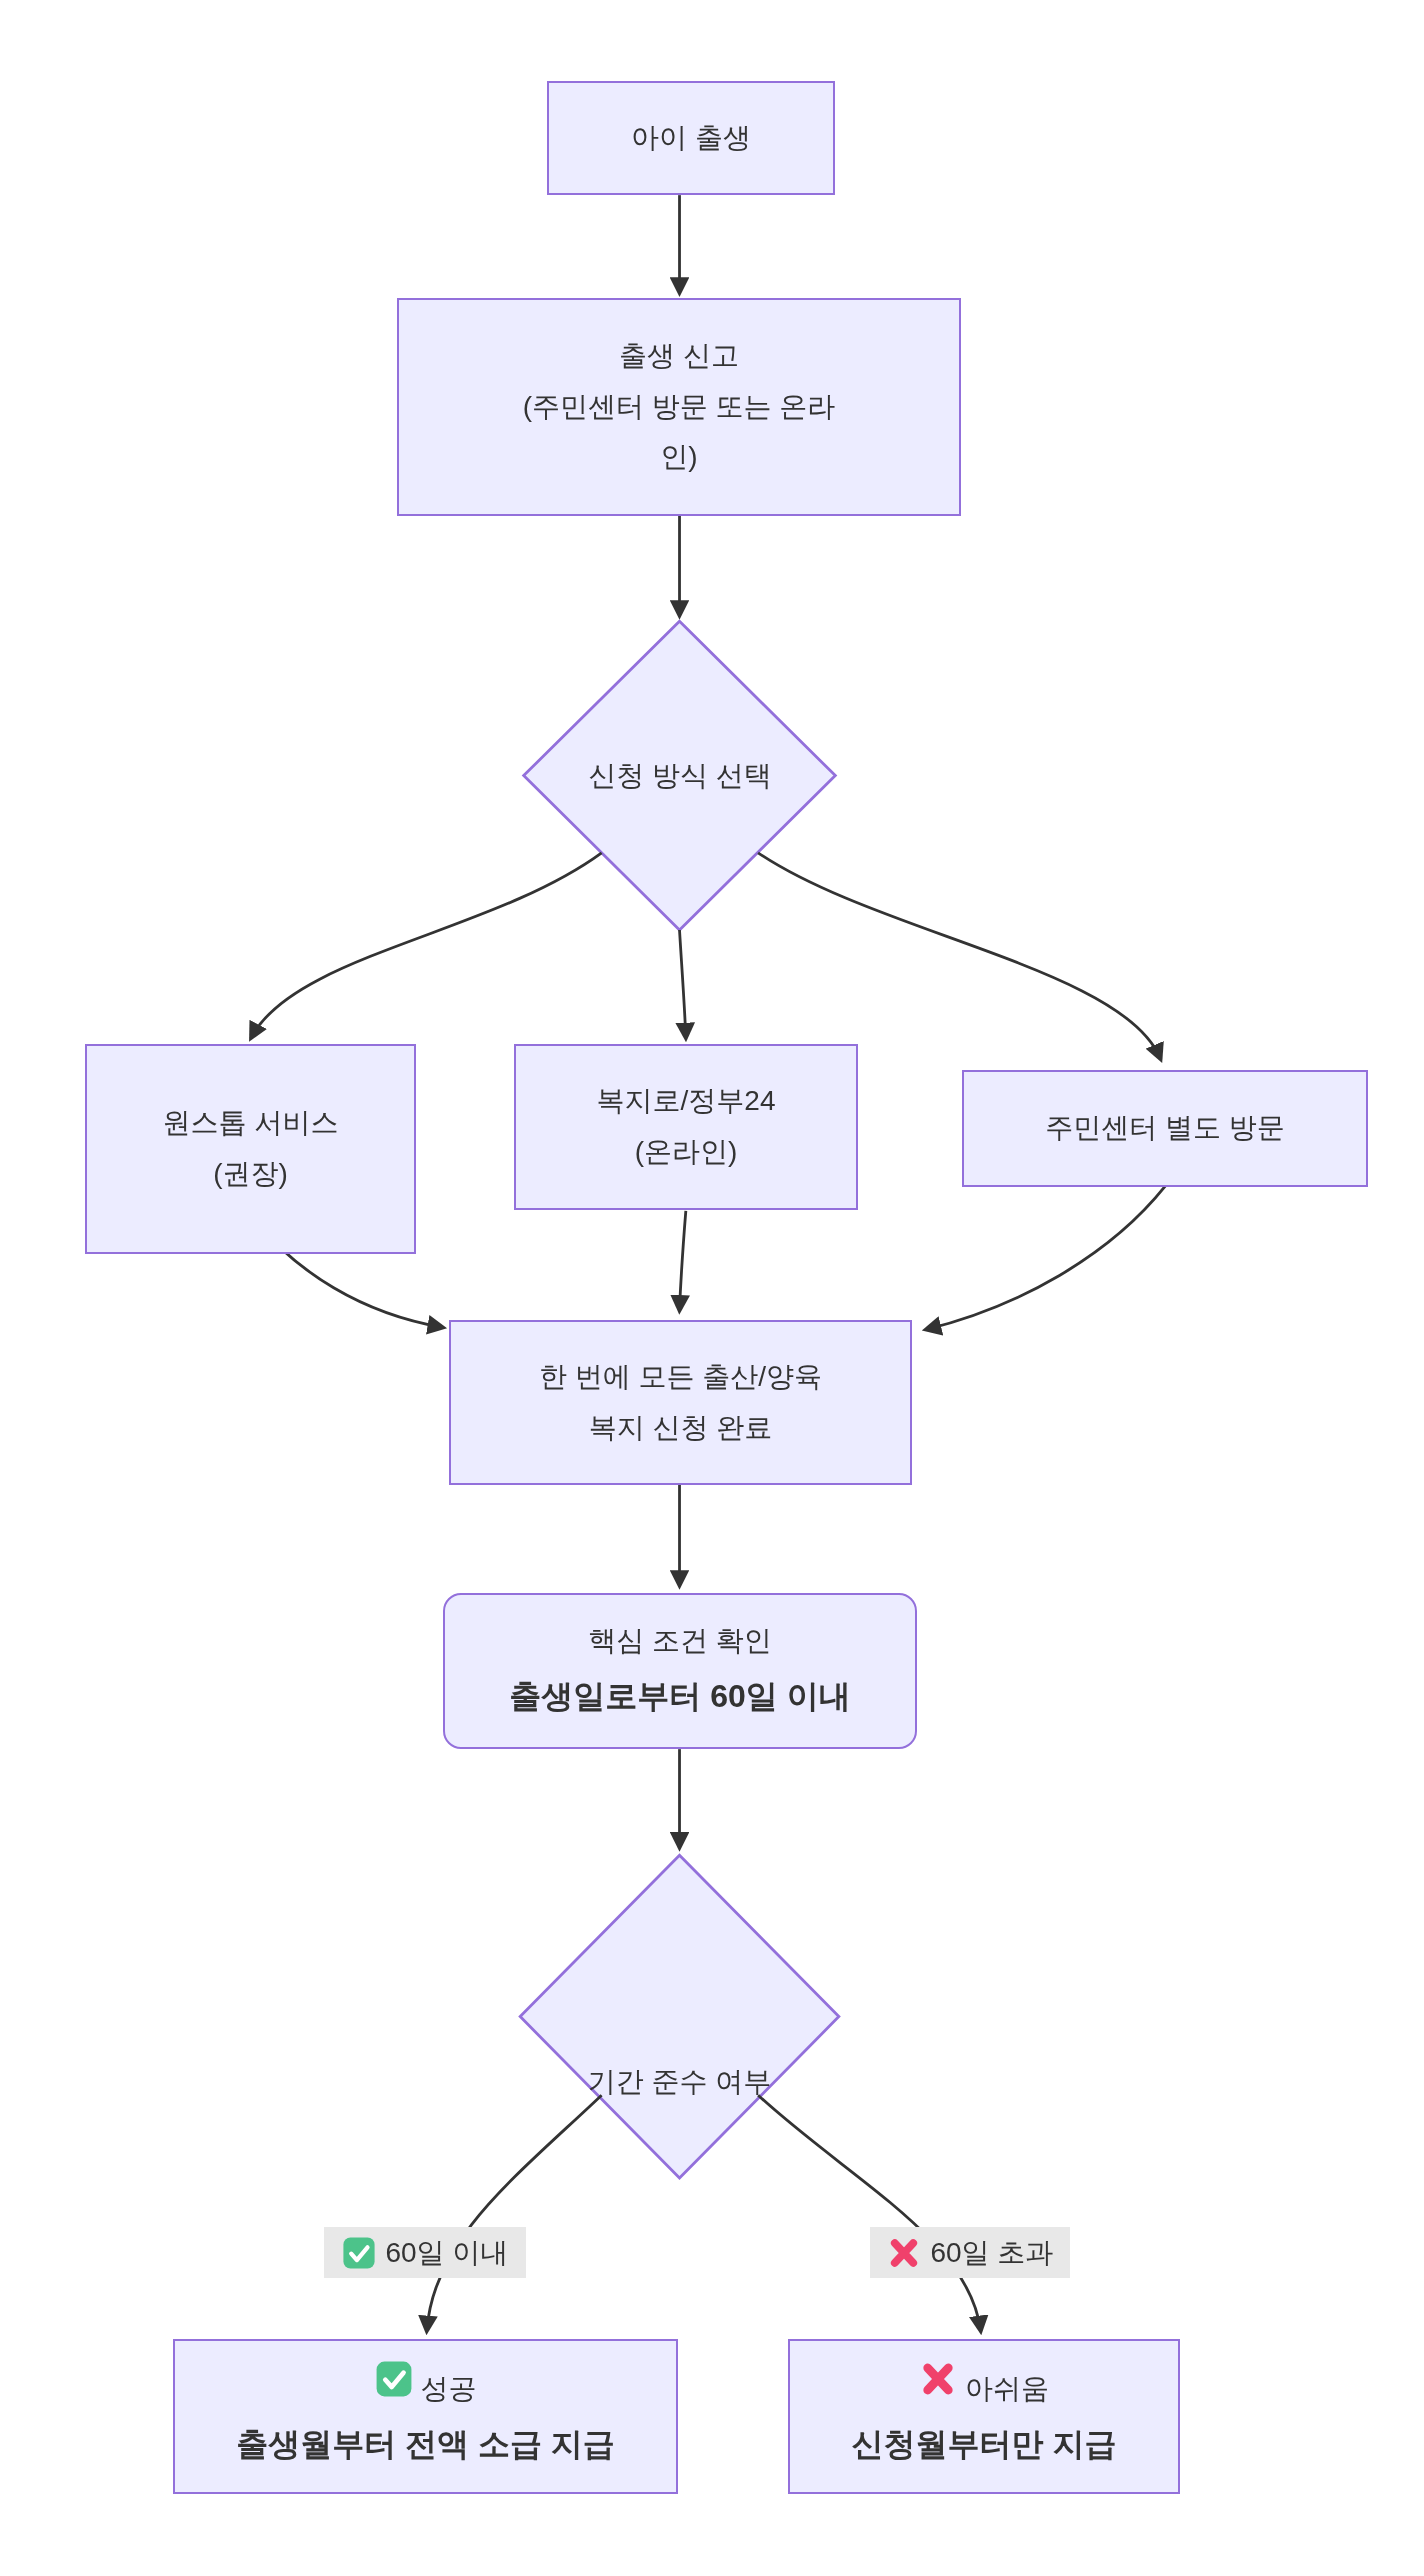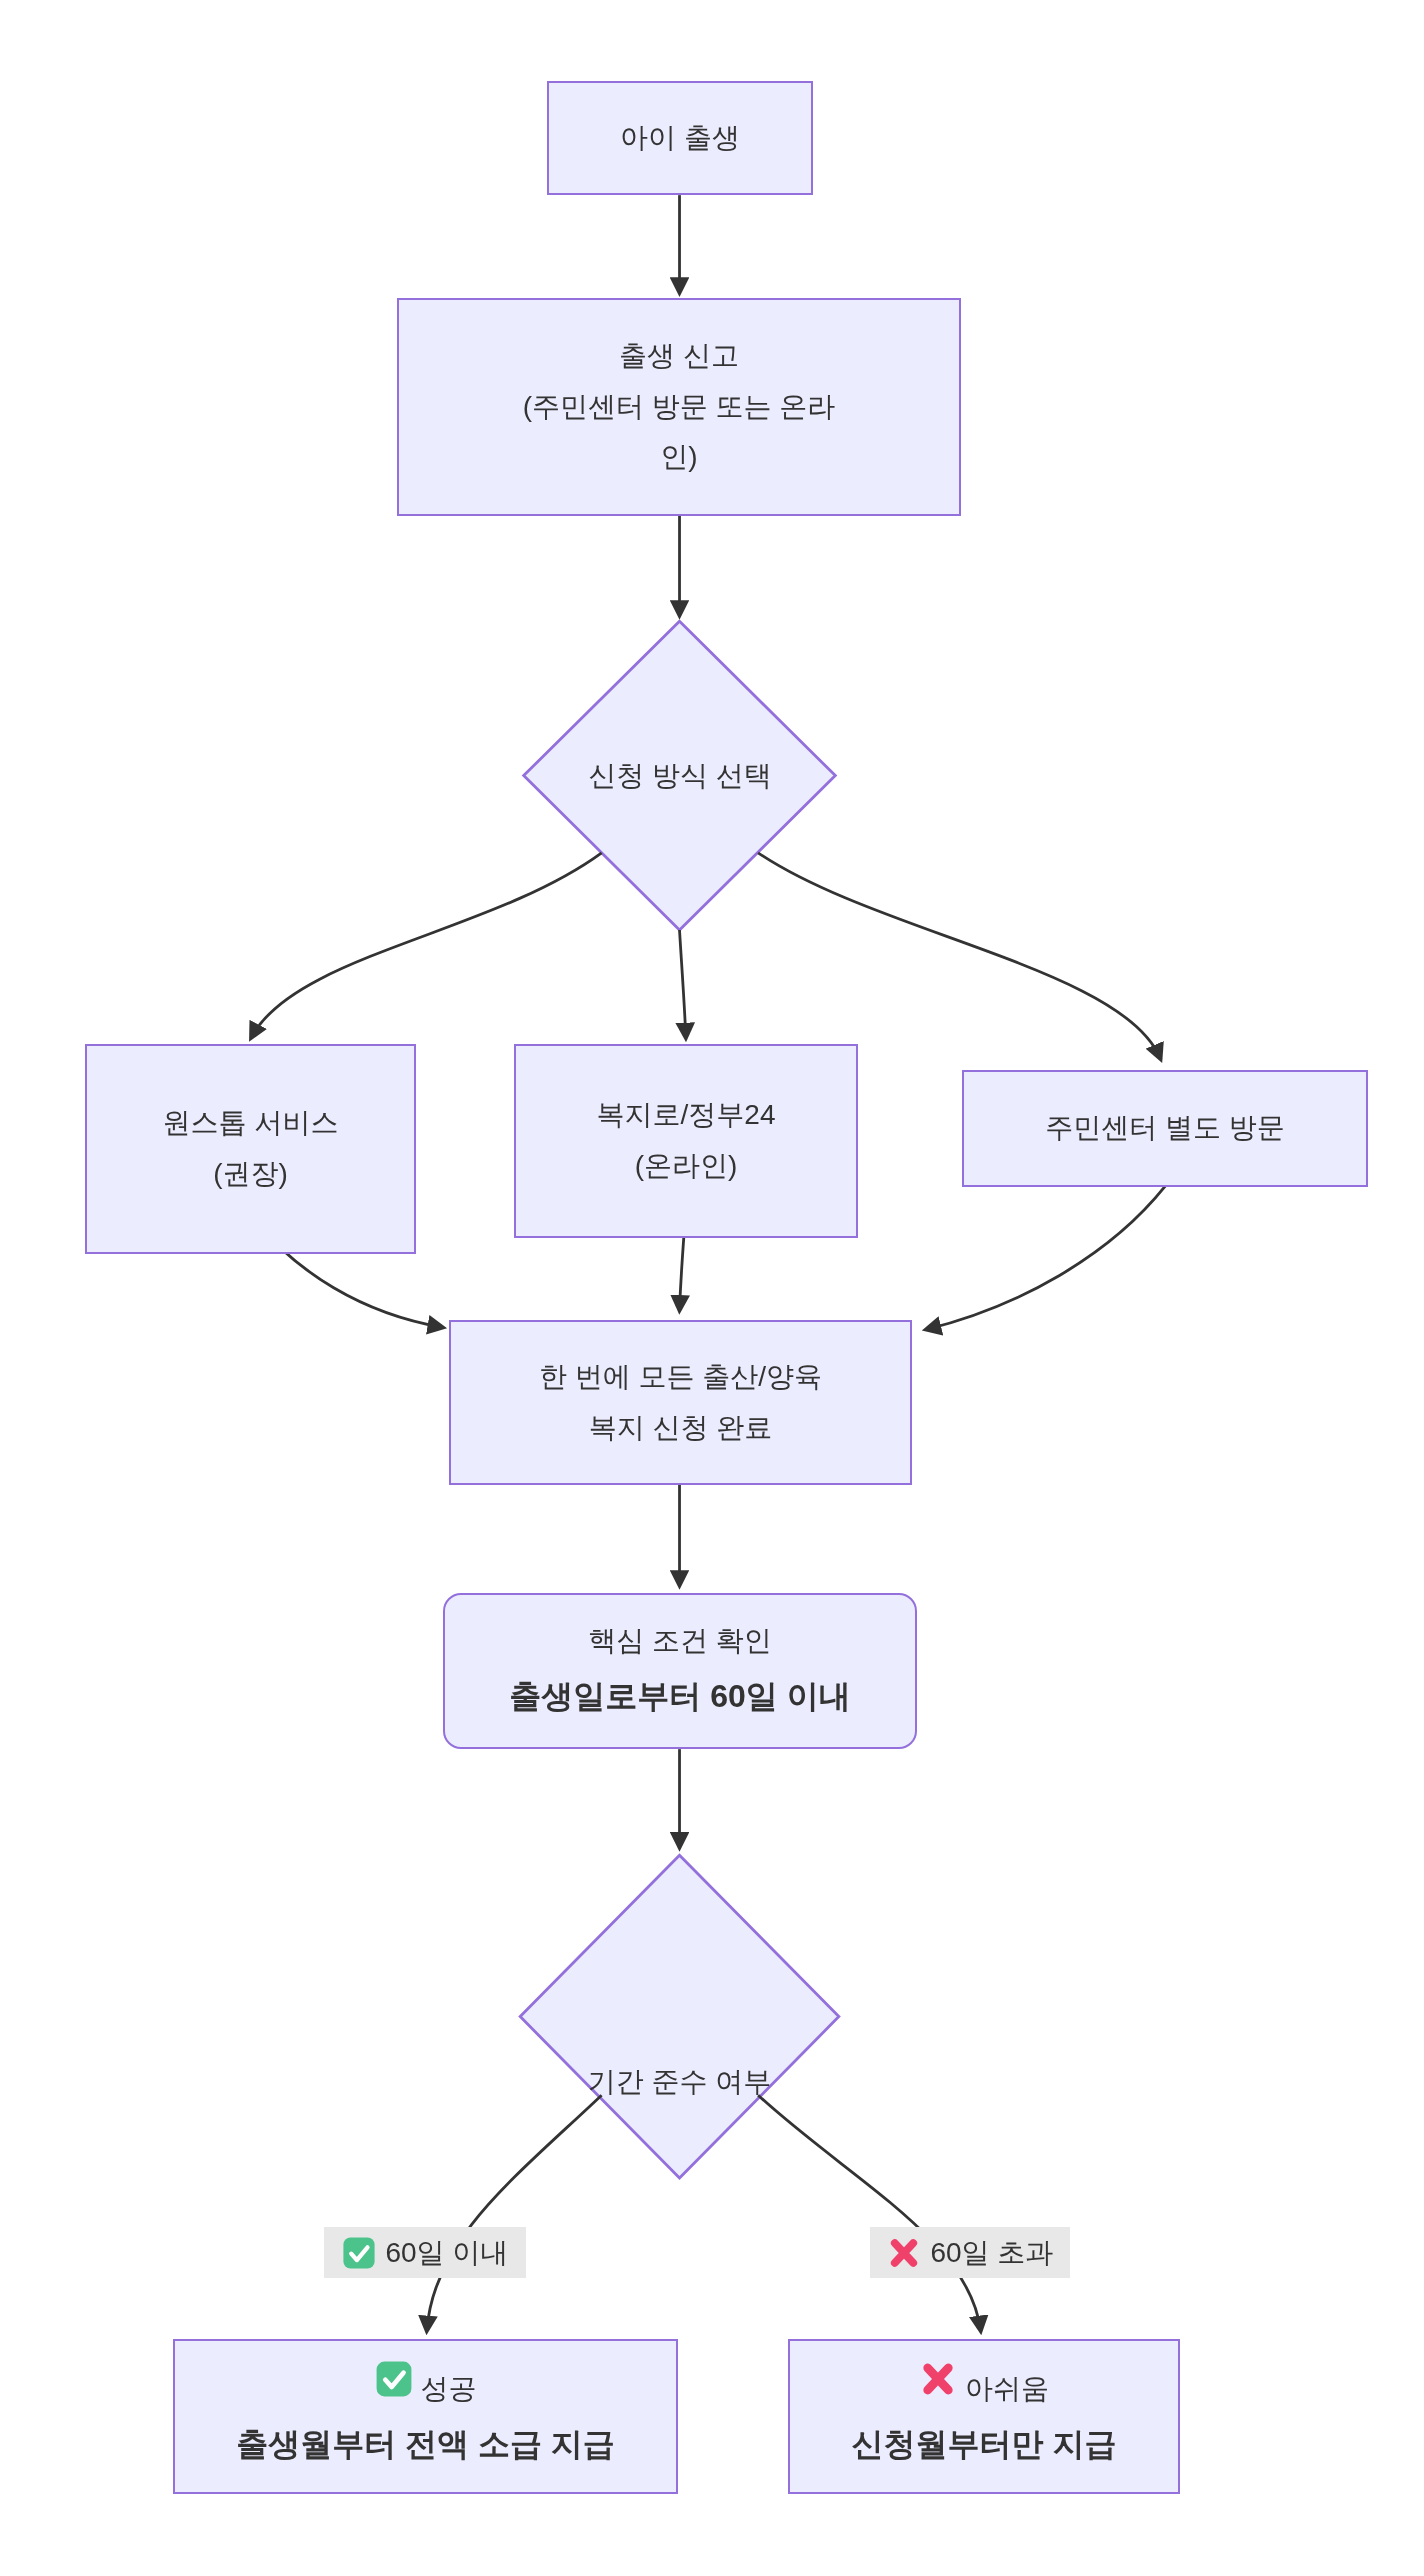--- a/index.html
+++ b/index.html
@@ -50,40 +50,40 @@
     <path d="M1080,1215 C1250,1330 1600,1380 1653,1508" fill="none" stroke="#333333" stroke-width="4" marker-end="url(#arrow)"></path>
     <path d="M352,1725 C420,1815 520,1872 630,1891" fill="none" stroke="#333333" stroke-width="4" marker-end="url(#arrow)"></path>
     <path d="M977,1725 C973,1775 970,1818 968,1866" fill="none" stroke="#333333" stroke-width="4" marker-end="url(#arrow)"></path>
     <path d="M1660,1690 C1580,1790 1450,1862 1320,1894" fill="none" stroke="#333333" stroke-width="4" marker-end="url(#arrow)"></path>
     <path d="M968,2115 L968,2258" fill="none" stroke="#333333" stroke-width="4" marker-end="url(#arrow)"></path>
     <path d="M968,2492 L968,2631" fill="none" stroke="#333333" stroke-width="4" marker-end="url(#arrow)"></path>
     <path d="M857,2985 C730,3105 618,3190 608,3320" fill="none" stroke="#333333" stroke-width="4" marker-end="url(#arrow)"></path>
     <path d="M1080,2985 C1210,3105 1380,3190 1397,3320" fill="none" stroke="#333333" stroke-width="4" marker-end="url(#arrow)"></path>
   </svg>
 
-  <div class="node" style="left:547px;top:81px;width:266px;height:114px;">
+  <div class="node" style="left:547px;top:81px;width:288px;height:114px;">
     <span class="line">아이 출생</span>
   </div>
 
   <div class="node" style="left:397px;top:298px;width:564px;height:218px;">
     <span class="line">출생 신고</span>
     <span class="line">(주민센터 방문 또는 온라</span>
     <span class="line">인)</span>
   </div>
 
   <div class="diamond-label" style="left:524px;top:621px;width:312px;height:309px;">
     <span>신청 방식 선택</span>
   </div>
 
   <div class="node" style="left:85px;top:1044px;width:331px;height:210px;">
     <span class="line">원스톱 서비스</span>
     <span class="line">(권장)</span>
   </div>
 
-  <div class="node" style="left:514px;top:1044px;width:344px;height:194px;">
+  <div class="node" style="left:514px;top:1044px;width:344px;height:166px;">
     <span class="line">복지로/정부24</span>
     <span class="line">(온라인)</span>
   </div>
 
   <div class="node" style="left:962px;top:1070px;width:406px;height:117px;">
     <span class="line">주민센터 별도 방문</span>
   </div>
 
   <div class="node" style="left:449px;top:1320px;width:463px;height:165px;justify-content:center;">
     <span class="line">한 번에 모든 출산/양육</span>

